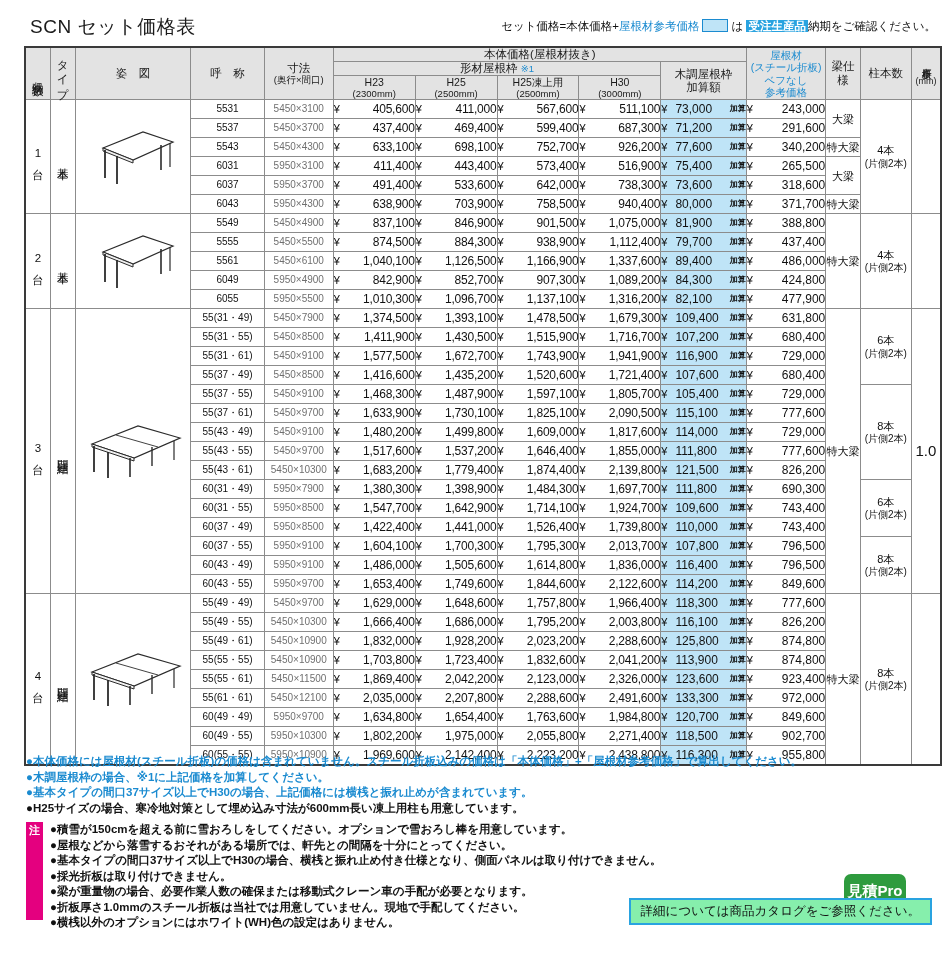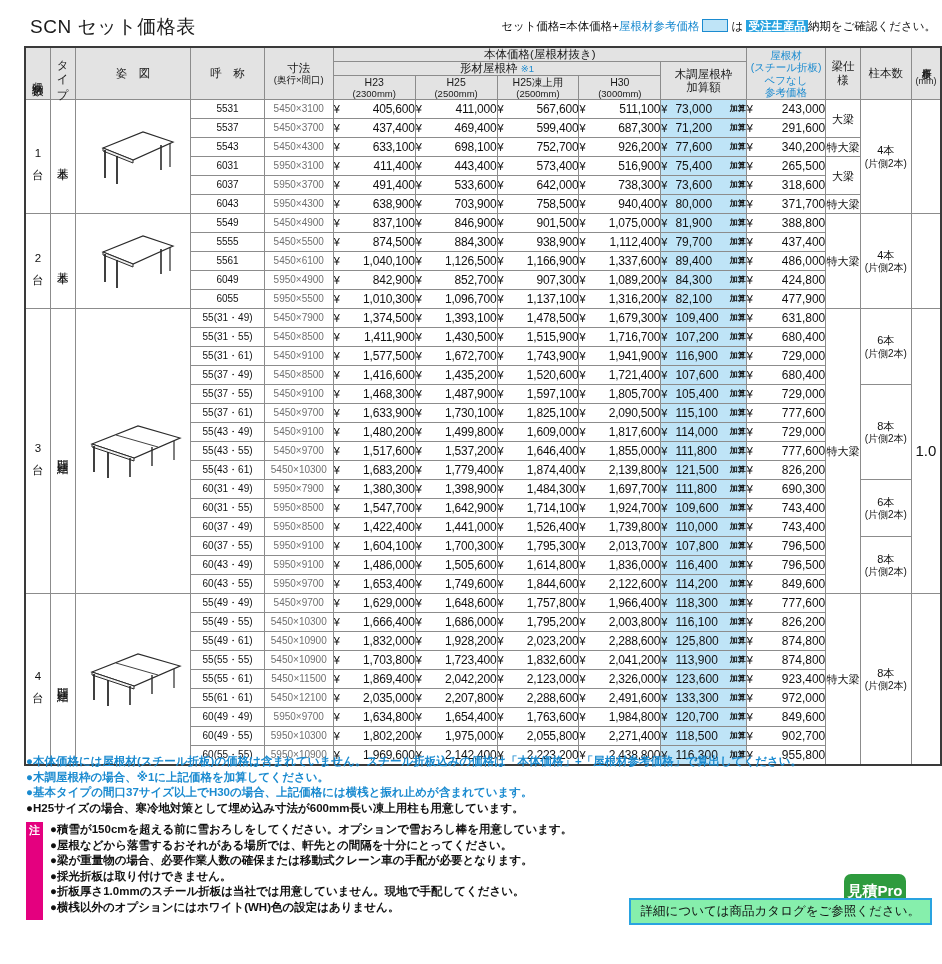--- a/index.html
+++ b/index.html
@@ -1307,22 +1307,23 @@
     <div class="line dark">●H25サイズの場合、寒冷地対策として埋め込み寸法が600mm長い凍上用柱も用意しています。</div>
   </div>
 
 <div id="caution">
   <div id="caution-badge">
     <span>注</span>
   </div>
   <div id="caution-list">
       <div class="cline">●積雪が150cmを超える前に雪おろしをしてください。オプションで雪おろし棒を用意しています。</div>
       <div class="cline">●屋根などから落雪するおそれがある場所では、軒先との間隔を十分にとってください。</div>
+      <div class="cline">●基本タイプの間口37サイズ以上でH30の場合、横桟と振れ止め付き仕様となり、側面パネルは取り付けできません。</div>
+      <div class="cline">●採光折板は取り付けできません。</div>
       <div class="cline">●梁が重量物の場合、必要作業人数の確保または移動式クレーン車の手配が必要となります。</div>
-      <div class="cline">●採光折板は取り付けできません。</div>
       <div class="cline">●折板厚さ1.0mmのスチール折板は当社では用意していません。現地で手配してください。</div>
       <div class="cline">●横桟以外のオプションにはホワイト(WH)色の設定はありません。</div>
     </div>
 </div>
 
 <div id="pro-badge">
   <span>見積Pro</span>
   <span>対応</span>
 </div>
 

